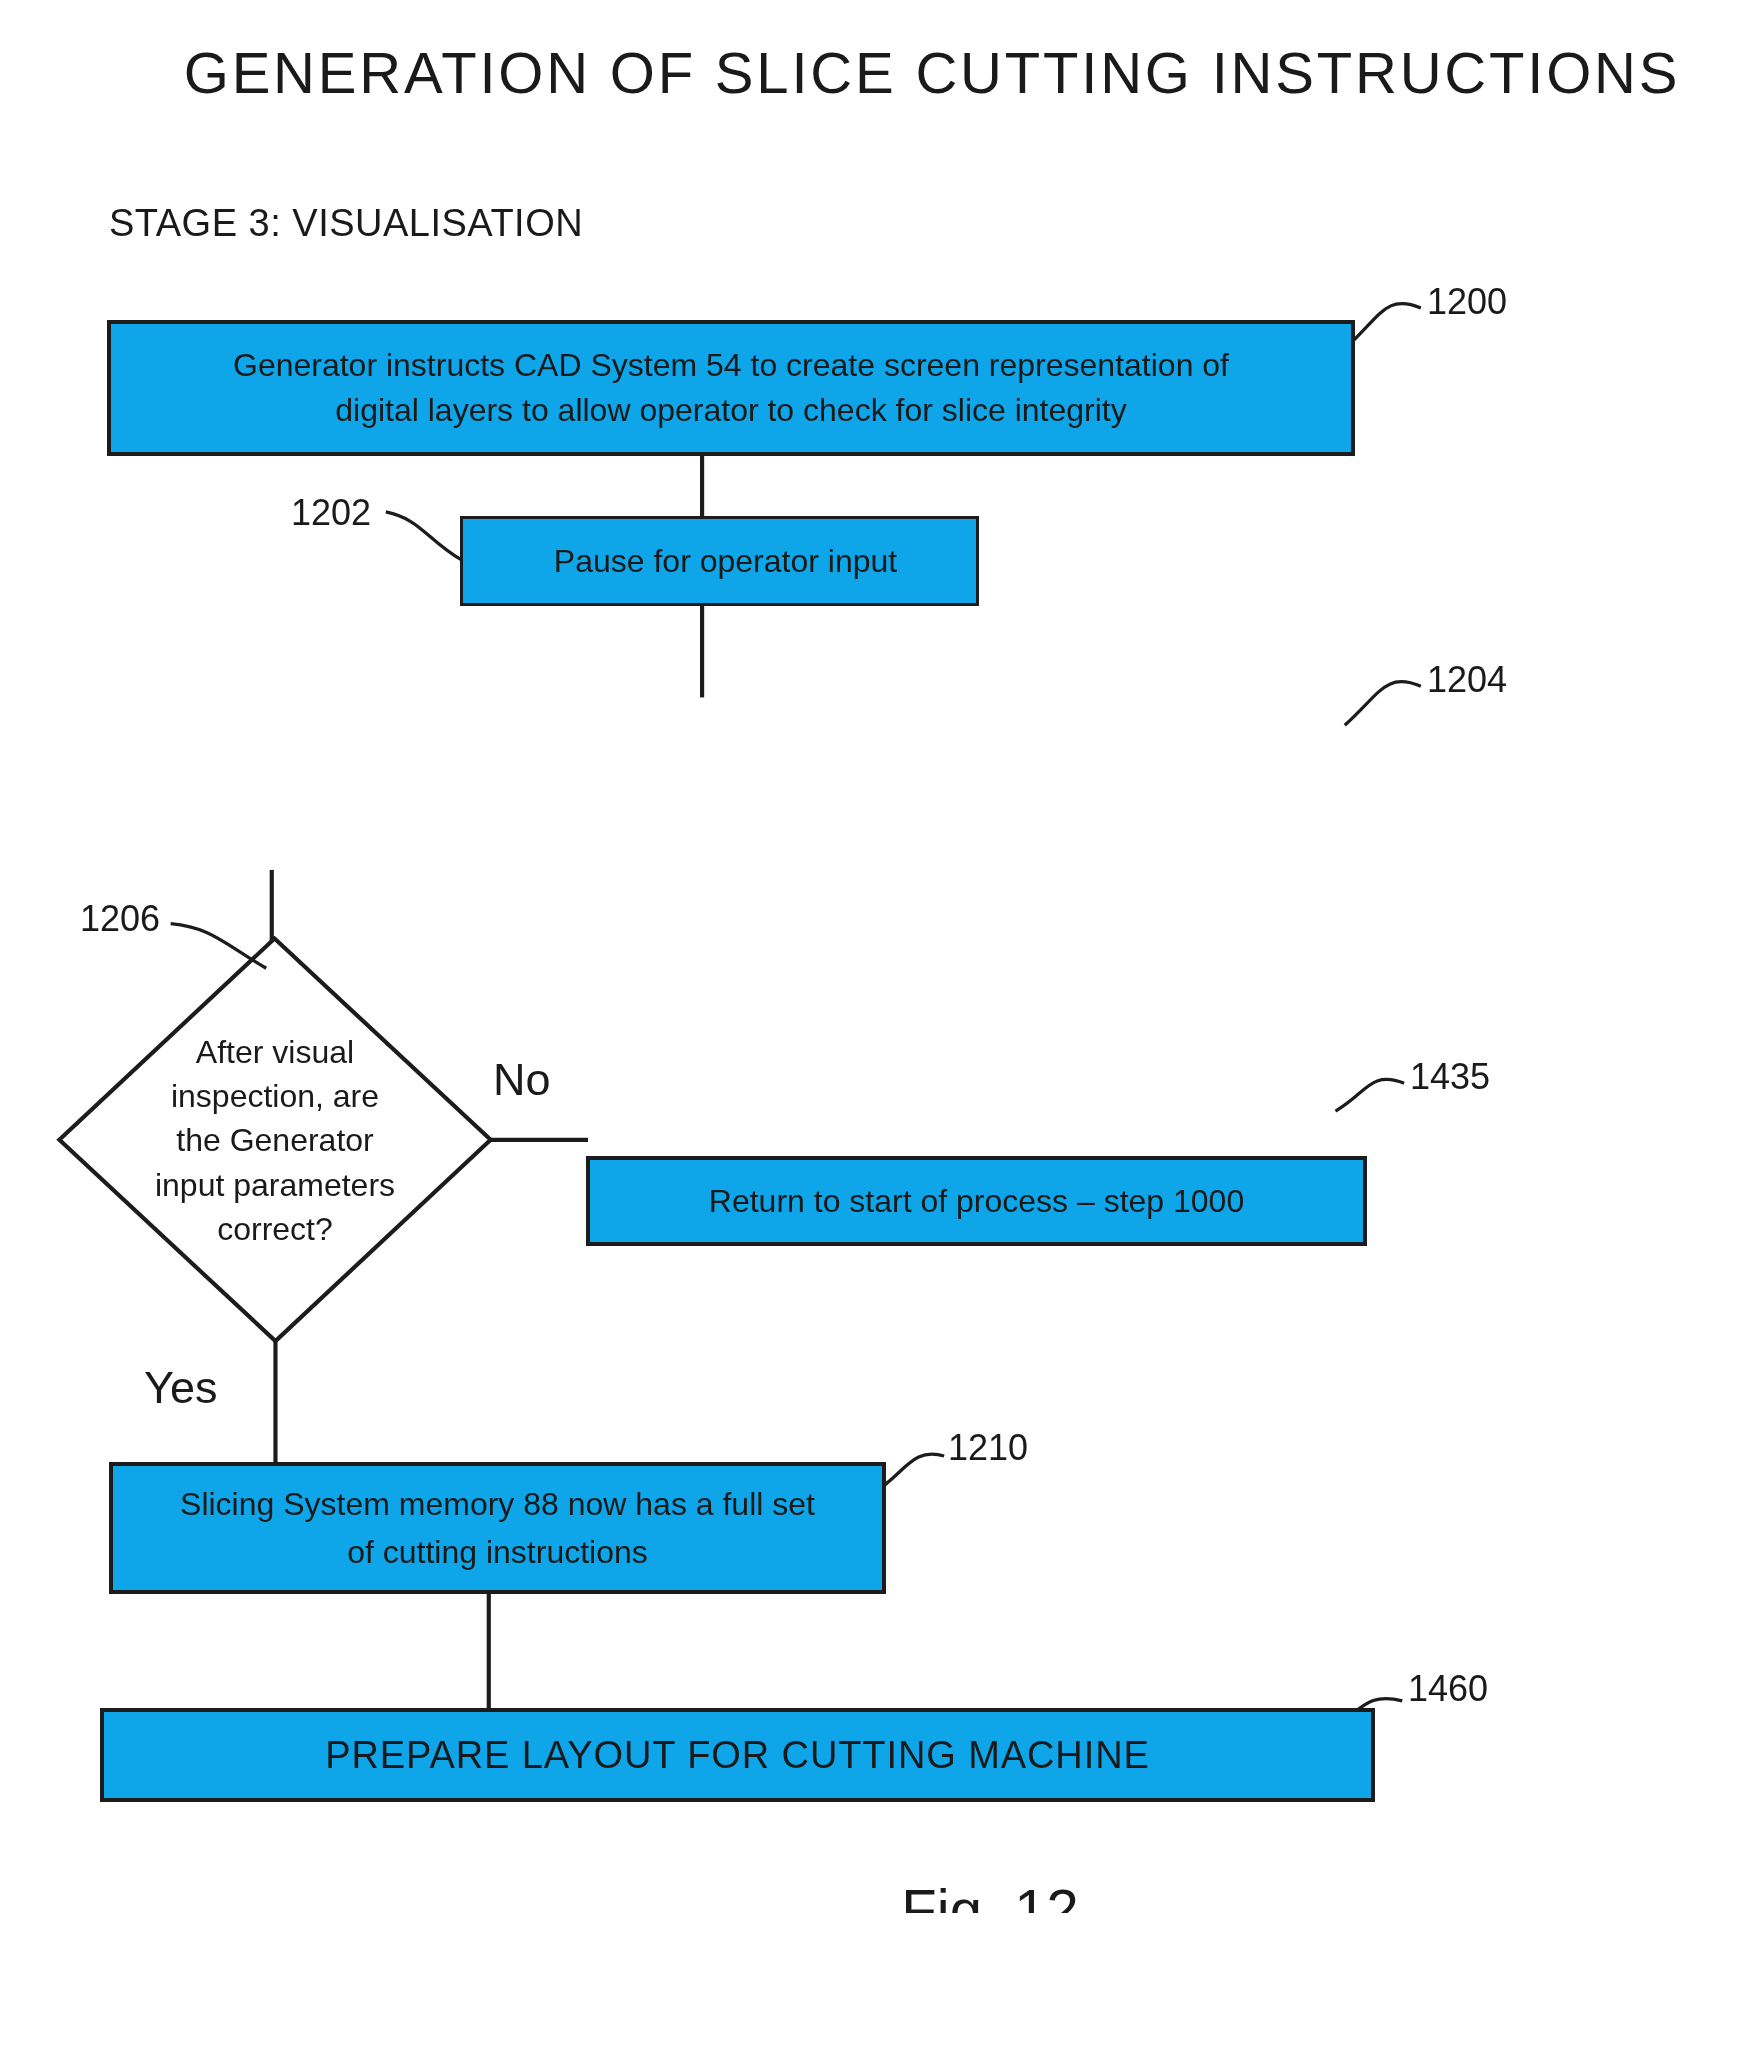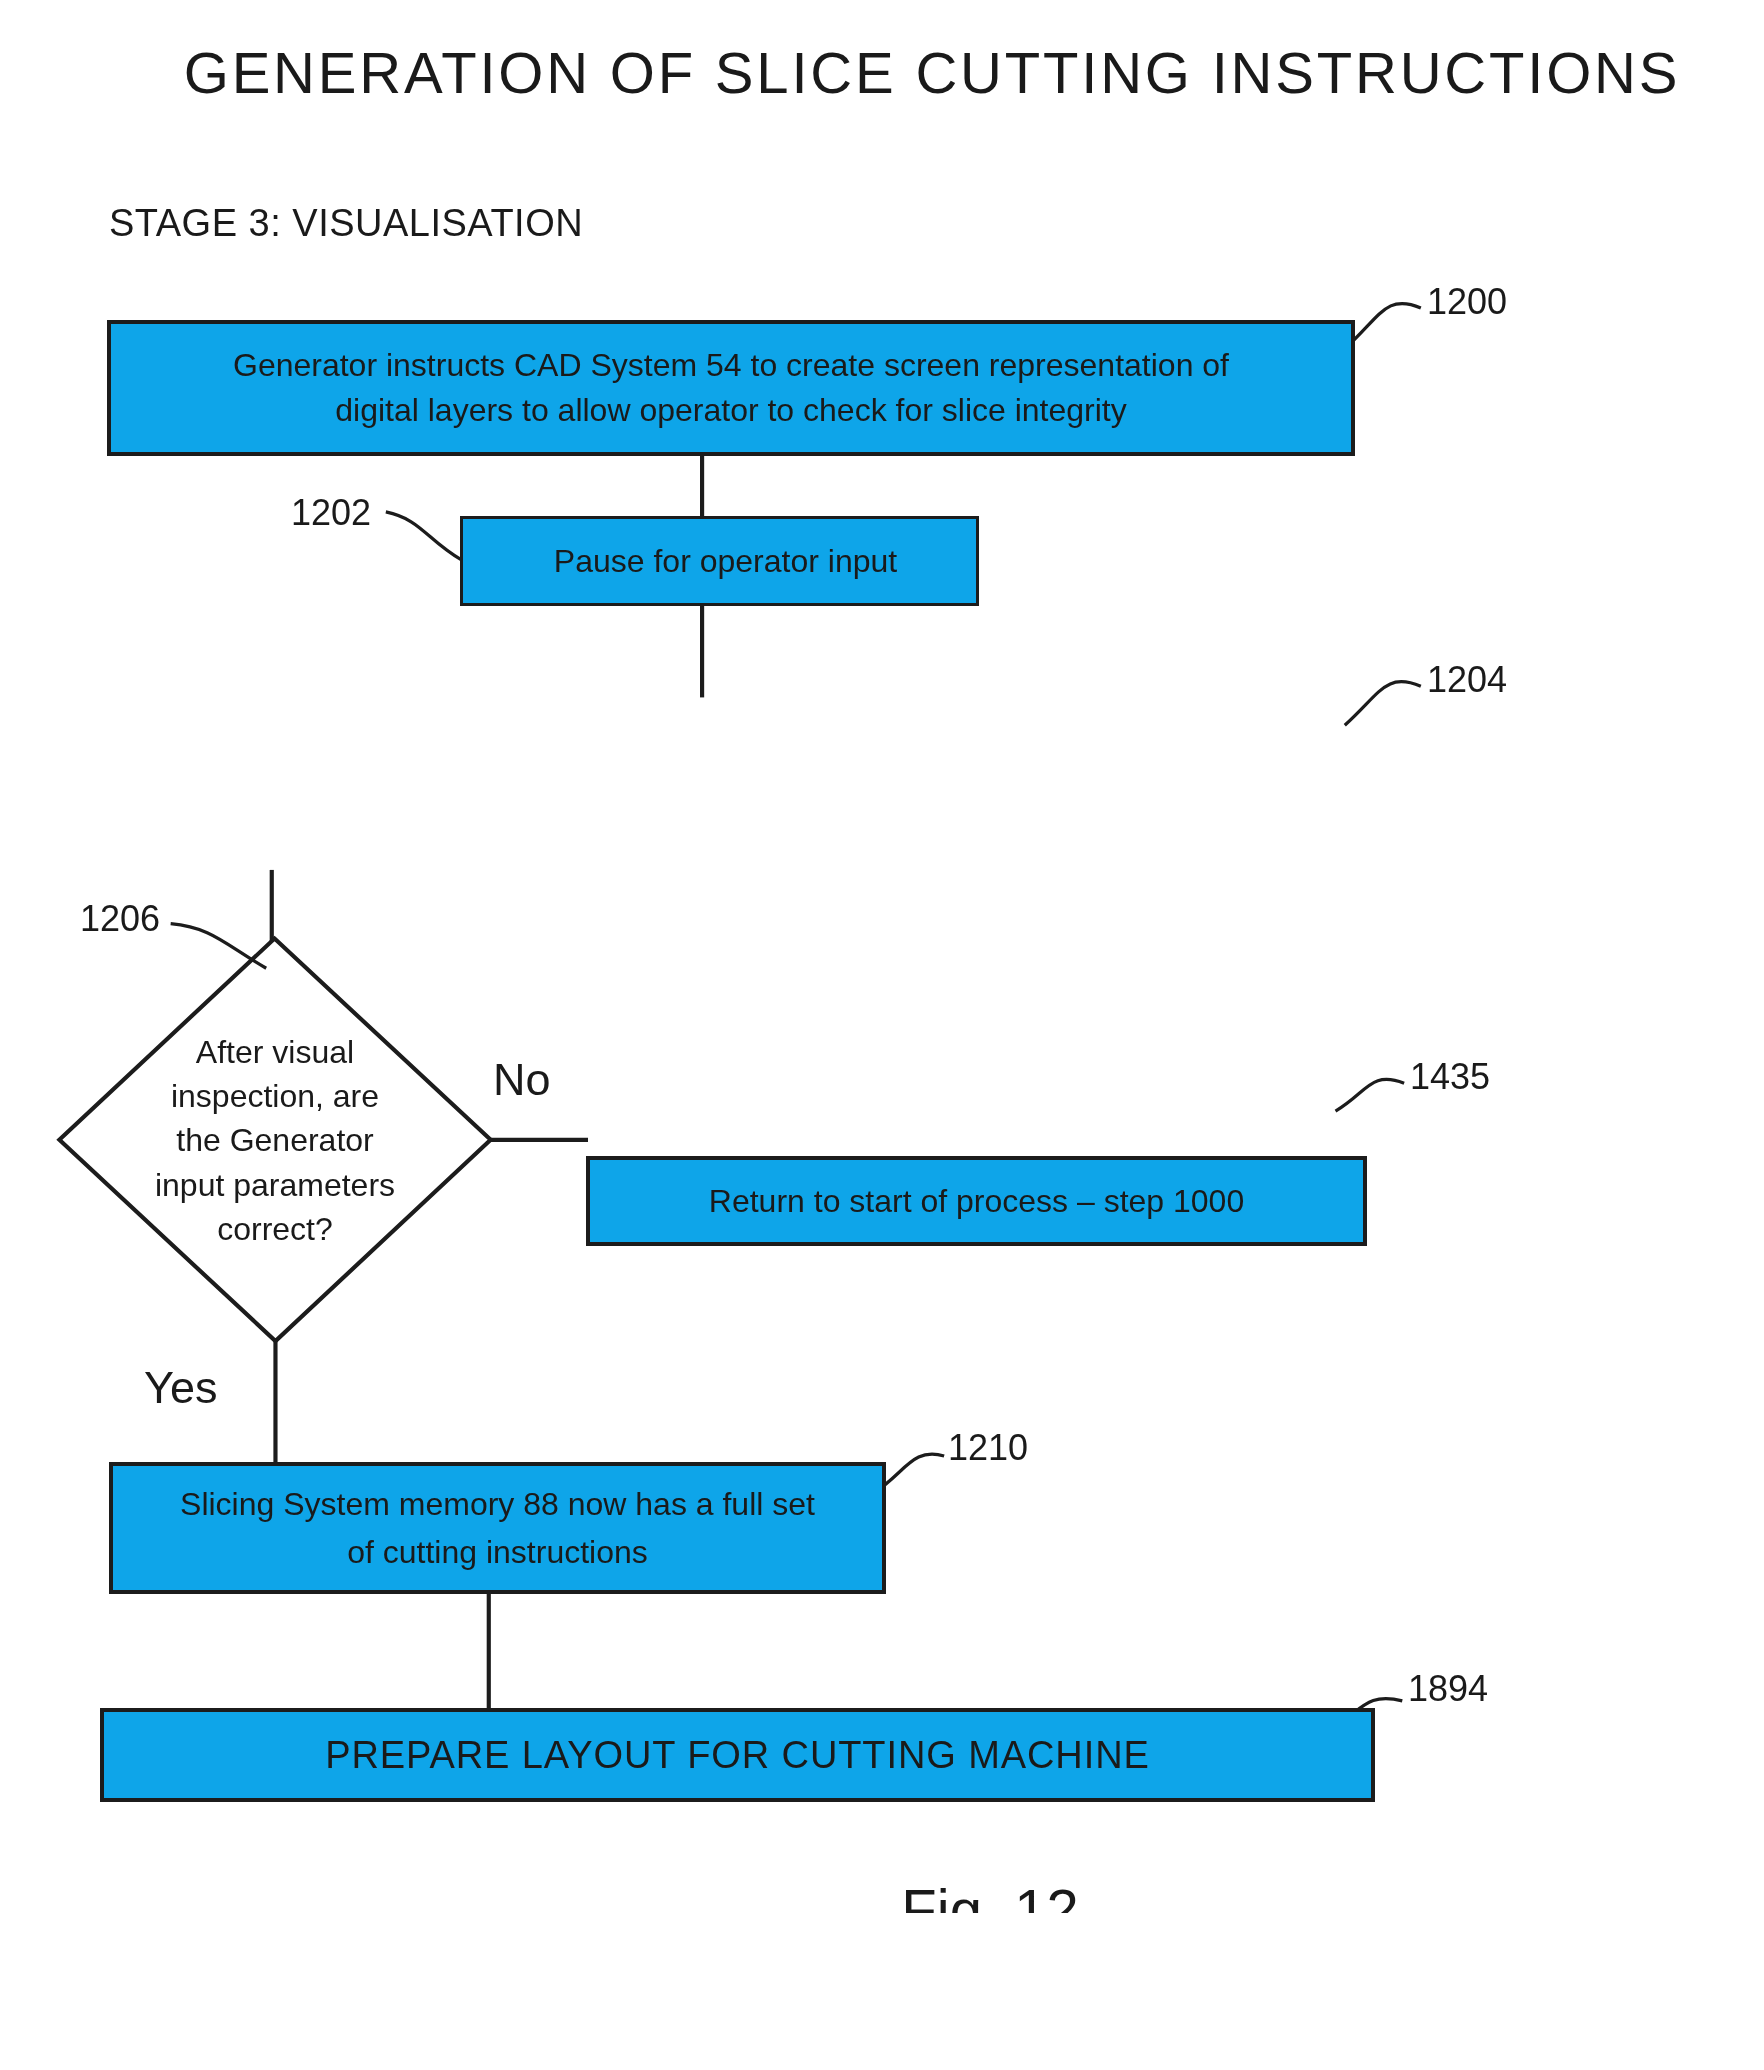--- a/index.html
+++ b/index.html
@@ -144,21 +144,21 @@
 the Generator
 input parameters
 correct?</div>
 
   <div class="ref-label ref-1200">1200</div>
   <div class="ref-label ref-1202">1202</div>
   <div class="ref-label ref-1204">1204</div>
   <div class="ref-label ref-1206">1206</div>
   <div class="ref-label ref-1208">1435</div>
   <div class="ref-label ref-1210">1210</div>
-  <div class="ref-label ref-1212">1894</div>
+  <div class="ref-label ref-1212">1460</div>
 
   <div class="branch-label branch-no">No</div>
   <div class="branch-label branch-yes">Yes</div>
 
   <div class="fig-caption">Fig. 12</div>
 
 </div>
 
 
 </body></html>

